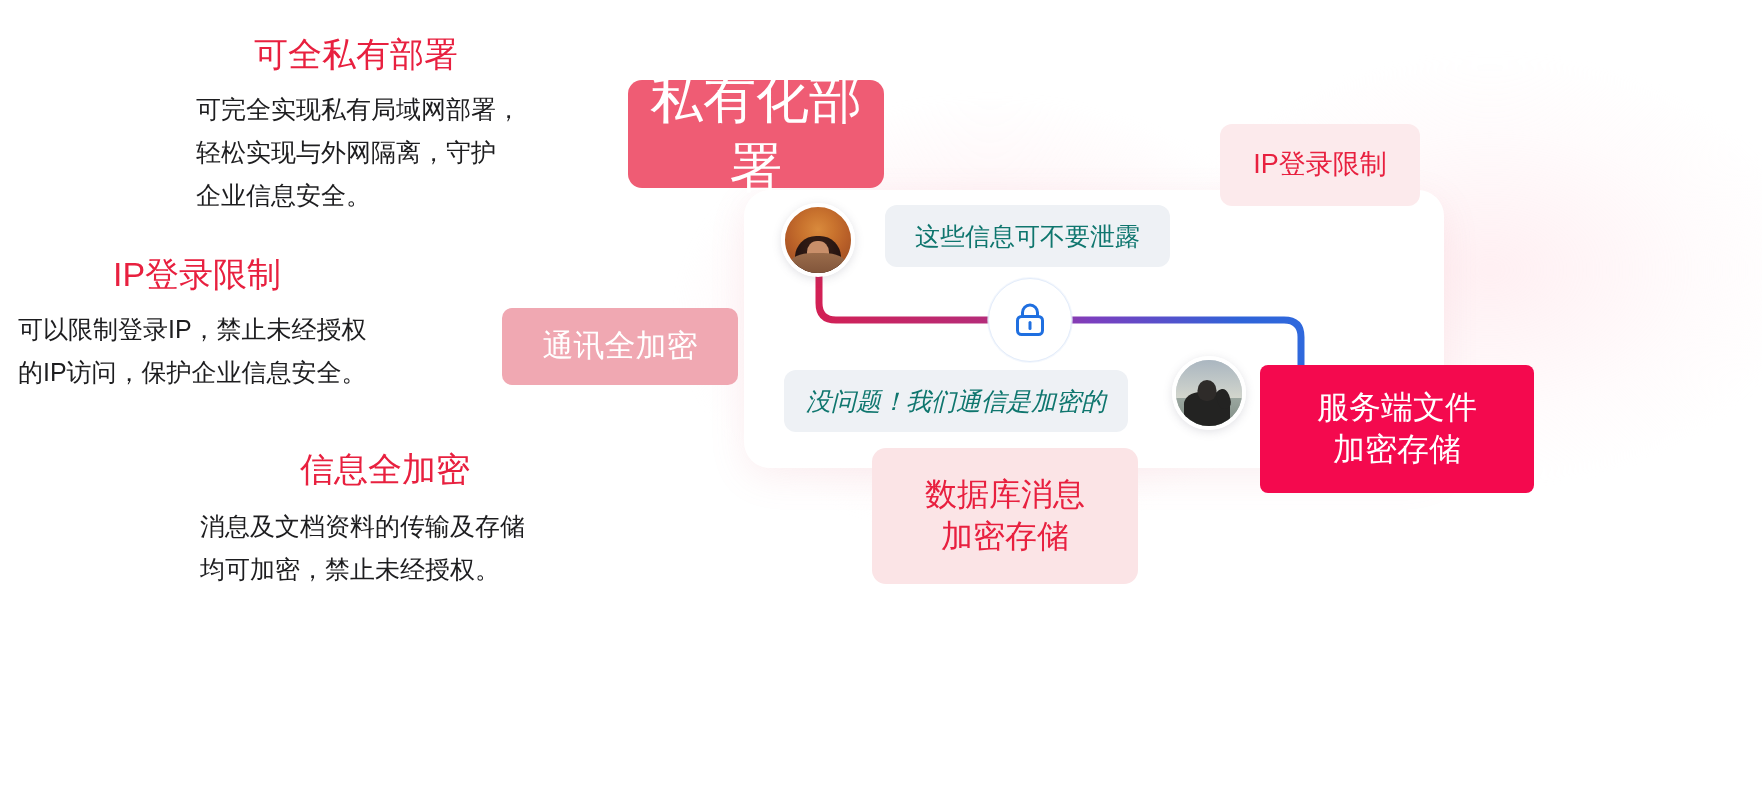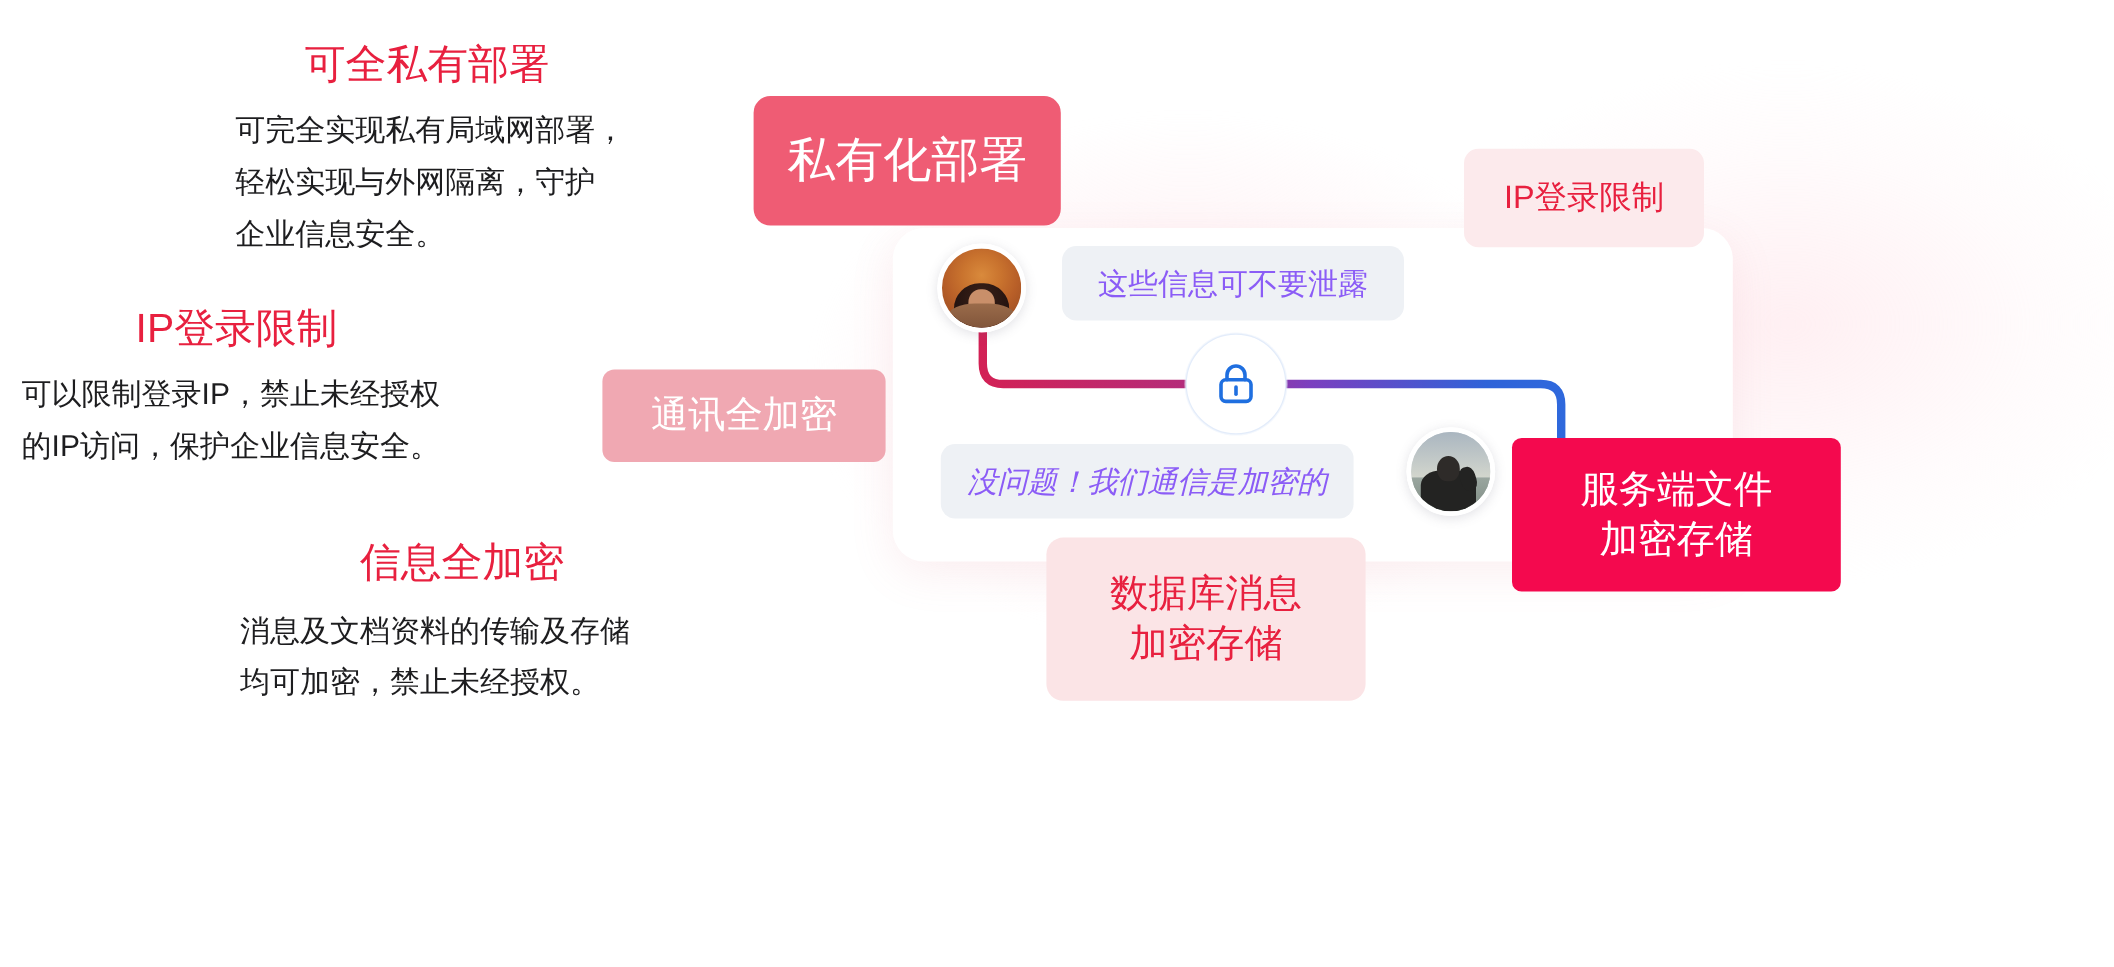--- a/index.html
+++ b/index.html
@@ -128,21 +128,21 @@
     position:absolute; left:62%; top:44%;
     width:13px; height:20px;
     background:#232322; border-radius:40%;
     transform:rotate(-18deg);
   }
 
   
   .bubble {
     position:absolute;
     background:#EEF1F5;
-    color:#8b5cf6;
+    color:#0f766e;
     font-size:25px;
     display:flex;
     align-items:center;
     white-space:nowrap;
   }
   .bubble-in {
     left:265px; top:205px;
     height:62px; padding:0 30px;
     border-radius:12px;
   }
@@ -173,21 +173,21 @@
     align-items:center; justify-content:center;
     text-align:center;
     white-space:pre-line;
     line-height:1.3;
   }
   .badge-private {
     left:8px; top:80px;
     width:256px; height:108px;
     background:#EF5C74;
     color:#ffffff;
-    font-size:40px;
+    font-size:53px;
     border-radius:14px;
   }
   .badge-ip-float {
     left:600px; top:124px;
     width:200px; height:82px;
     background:#FCEAEC;
     color:#E8203F;
     font-size:27px;
     border-radius:12px;
   }

